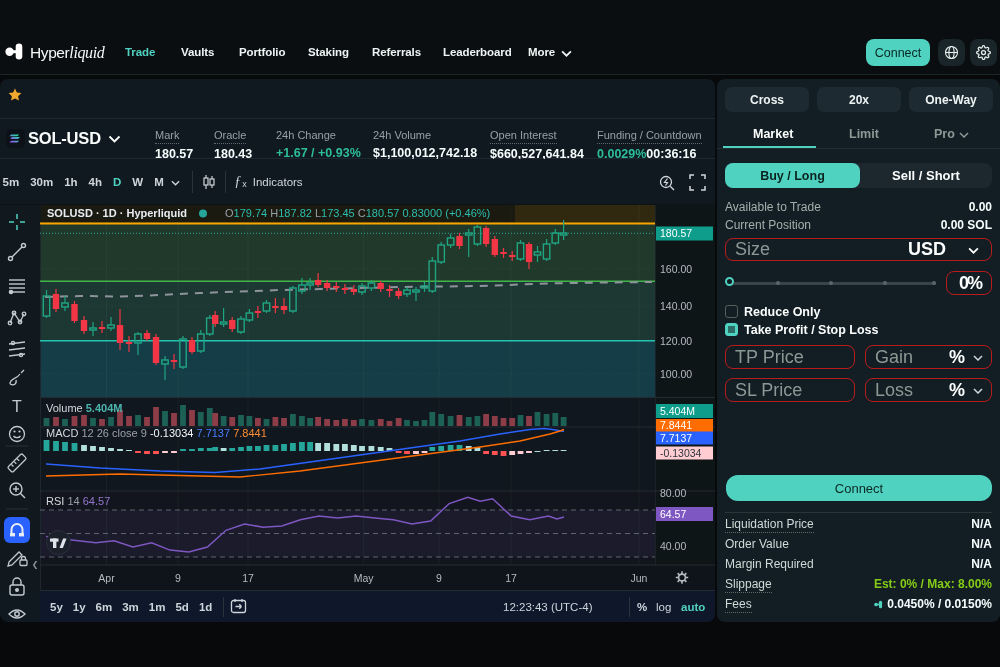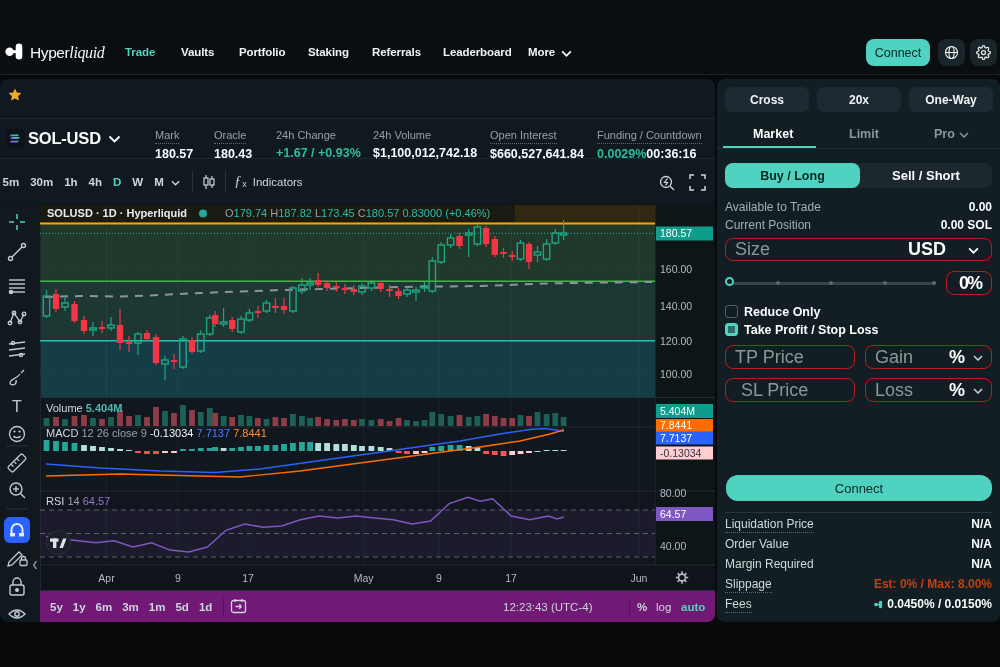--- a/index.html
+++ b/index.html
@@ -11,37 +11,37 @@
 .connect{position:absolute;left:866px;top:39px;width:64px;height:27px;background:#50d2c1;border-radius:8px;color:#082622;font-size:12.5px;font-weight:400;display:flex;align-items:center;justify-content:center}
 .hicon{position:absolute;top:39px;width:27px;height:27px;background:#192529;border-radius:8px;display:flex;align-items:center;justify-content:center}
 
 #leftpanel{position:absolute;left:0;top:79px;width:715px;height:543px;background:#101920;border-radius:8px}
 #favbar{position:absolute;left:0;top:79px;width:715px;height:40px;border-bottom:1px solid #1d2830}
 #tickbar{position:absolute;left:0;top:119px;width:715px;height:40px;border-bottom:1px solid #1d2830;display:flex;align-items:center}
 .tlabel{font-size:11px;color:#95a1a6;border-bottom:1px dotted #5b6a70;padding-bottom:1px;display:inline-block;line-height:1.15}
 .tval{font-size:12.5px;font-weight:700;color:#f6fefd;margin-top:3px;line-height:1.15}
 #chtoolbar{position:absolute;left:0;top:159px;width:715px;height:46px;background:#101920;display:flex;align-items:center;font-size:11.5px;color:#cfd6dc;border-bottom:1px solid #0d1318}
 .tfi{padding:0 5.5px;font-weight:700}
-#btoolbar{position:absolute;left:40px;top:590px;width:675px;height:32px;background:#701a75;border-top:1px solid #232b33;display:flex;align-items:center;font-size:11.5px;color:#cdd5dc;border-radius:0 0 8px 0}
+#btoolbar{position:absolute;left:40px;top:590px;width:675px;height:32px;background:#0f172a;border-top:1px solid #232b33;display:flex;align-items:center;font-size:11.5px;color:#cdd5dc;border-radius:0 0 8px 0}
 .bti{padding:0 5px;font-weight:700}
 
 #rpanel{position:absolute;left:717px;top:79px;width:283px;height:543px;background:#131d24;border-radius:8px}
 .rbtn{position:absolute;height:25px;background:#1e2a31;border-radius:7px;color:#eef4f3;font-size:12px;font-weight:700;display:flex;align-items:center;justify-content:center}
 .rtab{position:absolute;top:127px;font-size:12.5px;font-weight:700;color:#8b9995}
 .inbox{position:absolute;border:1px solid #b91c1c;border-radius:8px;display:flex;align-items:center;font-size:18px}
 .ph{color:#8b9995}
 .lbl{position:absolute;font-size:12px;color:#a3b0ac}
 .val{position:absolute;font-size:12px;font-weight:700;color:#f6fefd;text-align:right;right:8px}
 .chk{position:absolute;left:8px;width:13px;height:13px;border:1px solid #54605e;border-radius:3px}
 .irow{position:absolute;left:8px;right:8px;height:20px;font-size:12px}
 .irow .k{color:#cfdbd7;float:left}
 .irow .v{color:#f6fefd;font-weight:700;float:right}
 .du{border-bottom:1px dotted #5b6a66;padding-bottom:1px}
 .teal{color:#50d2c1}
-.irow .v.teal{color:#c2410c}
+.irow .v.teal{color:#84cc16}
 svg{display:block}
 </style></head><body>
 
 <div id="hdr">
   <svg class="abs" style="left:5px;top:43px" width="18" height="17" viewBox="0 0 18 17">
     <circle cx="4.6" cy="8.7" r="4.2" fill="#fff"></circle>
     <rect x="10.7" y="0.5" width="6.6" height="16" rx="3.3" fill="#fff"></rect>
     <rect x="4.5" y="7.2" width="8" height="3" fill="#fff"></rect>
   </svg>
   <div id="logo-txt">Hyper<i>liquid</i></div>
@@ -658,21 +658,21 @@
     <span class="ph" style="margin-left:9px">TP Price</span>
   </div>
 <div class="inbox" style="left:865px;top:345px;width:127px;height:24px">
     <span class="ph" style="margin-left:9px">Gain</span>
   <span style="position:absolute;right:26px;color:#fbfefd;font-weight:700">%</span>
   <svg style="position:absolute;right:8px;top:9px" width="10" height="6" viewBox="0 0 10 6">
       <path d="M1 1 L5 5 L9 1" stroke="#cfd6dc" stroke-width="1.5" fill="none"></path>
     </svg>
   </div>
 <div class="inbox" style="left:725px;top:378px;width:130px;height:24px">
-    <span class="ph" style="margin-left:15px">SL Price</span>
+    <span class="ph" style="margin-left:9px">SL Price</span>
   </div>
 <div class="inbox" style="left:865px;top:378px;width:127px;height:24px">
     <span class="ph" style="margin-left:9px">Loss</span>
   <span style="position:absolute;right:26px;color:#fbfefd;font-weight:700">%</span>
   <svg style="position:absolute;right:8px;top:9px" width="10" height="6" viewBox="0 0 10 6">
       <path d="M1 1 L5 5 L9 1" stroke="#cfd6dc" stroke-width="1.5" fill="none"></path>
     </svg>
   </div>
 
 <div class="abs" style="left:726px;top:475px;width:266px;height:26px;background:#50d2c1;border-radius:12px;display:flex;align-items:center;justify-content:center;font-size:13px;color:#0b2925">Connect</div>

